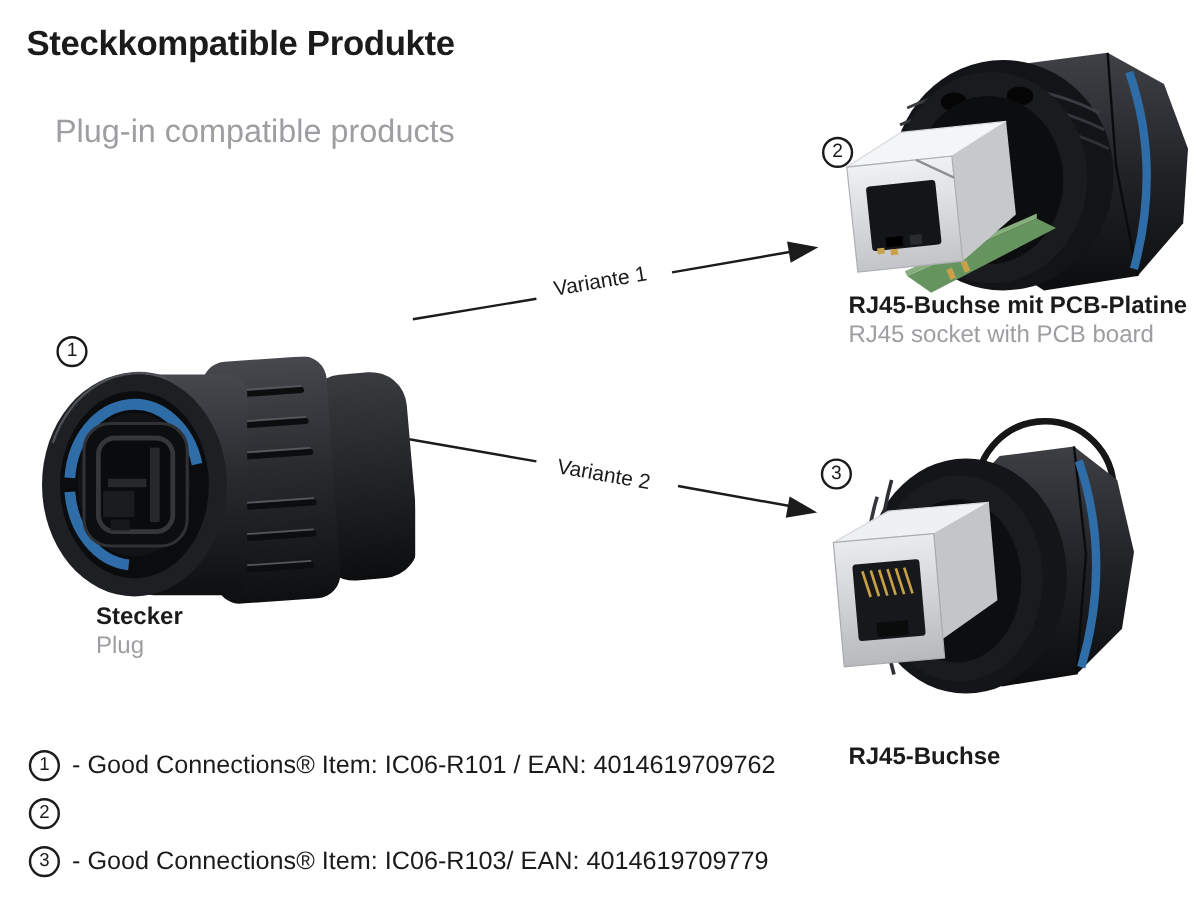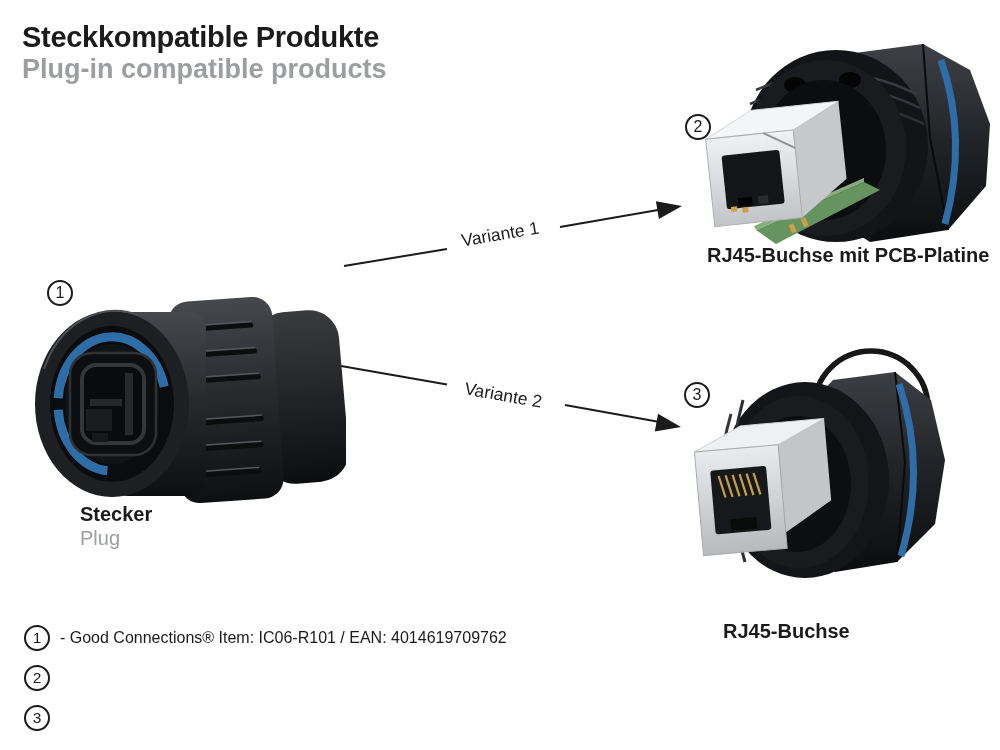--- a/index.html
+++ b/index.html
@@ -7,39 +7,39 @@
     --text-secondary:#9c9ea1;
     --accent-blue:#2e6da8;
     --background:#ffffff;
   }
   *{margin:0;padding:0;box-sizing:border-box;}
   html,body{width:1000px;height:750px;overflow:hidden;background:var(--background);}
   .canvas{position:relative;width:1000px;height:750px;background:var(--background);
           font-family:"Liberation Sans",sans-serif;color:var(--text-primary);}
   .abs{position:absolute;}
   .title-de{font-size:29px;font-weight:700;letter-spacing:-0.3px;color:var(--text-primary);line-height:34px;}
-  .title-en{font-size:27px;font-weight:700;color:var(--text-secondary);line-height:31px;}
+  .title-en{font-size:27px;font-weight:400;color:var(--text-secondary);line-height:31px;margin-top:40px;}
   .marker{position:absolute;width:26px;height:26px;border:2.2px solid var(--text-primary);
           border-radius:50%;display:flex;align-items:center;justify-content:center;
           font-size:16px;color:var(--text-primary);background:transparent;}
   .prod-label .de{display:block;font-size:20px;font-weight:700;color:var(--text-primary);line-height:23px;}
   .prod-label .en{display:block;font-size:20px;font-weight:400;color:var(--text-secondary);line-height:24px;}
   .variant-label{position:absolute;font-size:17.5px;color:var(--text-primary);white-space:nowrap;transform-origin:center;}
   .list-row{position:absolute;left:24px;display:flex;align-items:center;gap:10px;height:27px;}
   .list-marker{width:26px;height:26px;border:2px solid var(--text-primary);border-radius:50%;
                display:flex;align-items:center;justify-content:center;font-size:15.5px;flex:0 0 auto;}
-  .list-text{font-size:16px;color:var(--text-primary);white-space:nowrap;}
+  .list-text{font-size:21px;color:var(--text-primary);white-space:nowrap;}
   svg{display:block;}
 </style>
 </head>
 <body>
 
 <div class="canvas">
 
-  <div class="abs" style="left:22px;top:20px;">
+  <div class="abs" style="left:22px;top:20px;text-align:right;">
     <div class="title-de">Steckkompatible Produkte</div>
     <div class="title-en">Plug-in compatible products</div>
   </div>
 
   <svg class="abs" style="left:0;top:0;pointer-events:none;" width="1000" height="750" viewBox="0 0 1000 750">
     <g stroke="#1b1b1b" stroke-width="2" fill="none">
       <line x1="344" y1="266" x2="447" y2="249"></line>
       <line x1="560" y1="227" x2="658" y2="210"></line>
       <polygon points="682,206 658.9,219 655.9,201.2" fill="#1b1b1b" stroke="none"></polygon>
     </g>
@@ -212,35 +212,37 @@
   <div class="marker" style="left:684px;top:382px;">
     <span>3</span>
   </div>
 
   <div class="abs prod-label" style="left:80px;top:503px;">
     <span class="de">Stecker</span>
     <span class="en">Plug</span>
   </div>
   <div class="abs prod-label" style="left:707px;top:244px;">
     <span class="de">RJ45-Buchse mit PCB-Platine</span>
-  </div>
-  <div class="abs prod-label" style="left:707px;top:620px;margin-left:16px;">
+    <span class="en">RJ45 socket with PCB board</span>
+  </div>
+  <div class="abs prod-label" style="left:707px;top:620px;">
     <span class="de">RJ45-Buchse</span>
   </div>
 
   <div class="list-row" style="top:624px;">
     <div class="list-marker">
       <span>1</span>
     </div>
     <div class="list-text">- Good Connections® Item: IC06-R101 / EAN: 4014619709762</div>
   </div>
   <div class="list-row" style="top:664px;">
     <div class="list-marker">
       <span>2</span>
     </div>
   </div>
   <div class="list-row" style="top:704px;">
     <div class="list-marker">
       <span>3</span>
     </div>
+    <div class="list-text">- Good Connections® Item: IC06-R103/ EAN: 4014619709779</div>
   </div>
 
 </div>
 
 </body></html>

